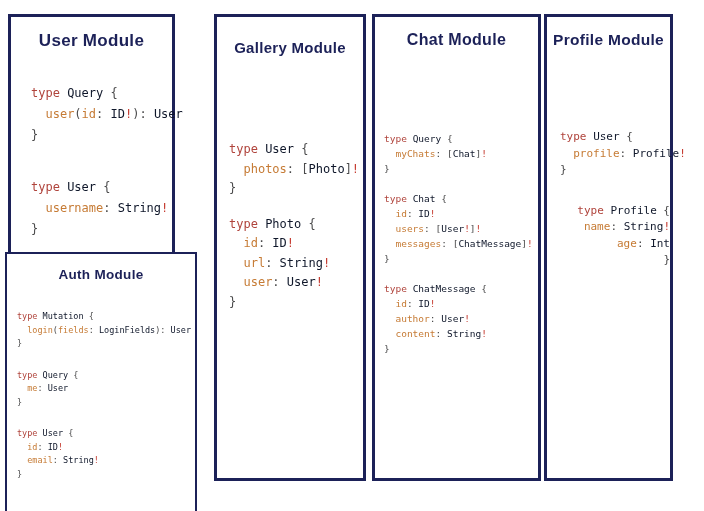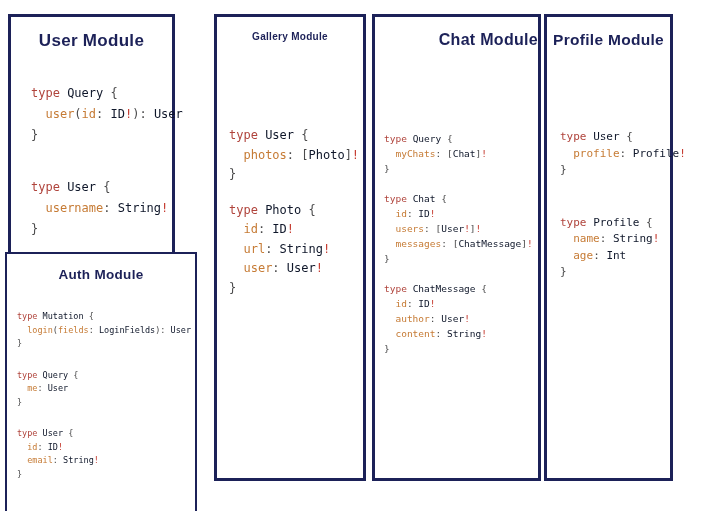--- a/index.html
+++ b/index.html
@@ -32,40 +32,40 @@
     border-width: 2px;
     z-index: 2;
   }
   .panel-title {
     text-align: center;
     font-weight: 700;
     color: #1c2158;
     letter-spacing: 0.3px;
   }
   .panel-user    .panel-title { margin-top: 14px; font-size: 17px; }
-  .panel-gallery .panel-title { margin-top: 14px; font-size: 10px; }
-  .panel-chat    .panel-title { margin-top: 14px; font-size: 16px; text-align: right; }
+  .panel-gallery .panel-title { margin-top: 22px; font-size: 15px; }
+  .panel-chat    .panel-title { margin-top: 14px; font-size: 16px; }
   .panel-profile .panel-title { margin-top: 14px; font-size: 15.5px; }
   .panel-auth    .panel-title { margin-top: 13px; font-size: 13.5px; }
 
   .code-area {
     font-family: "DejaVu Sans Mono", monospace;
     white-space: pre;
     color: #4a4a4b;
   }
   .panel-user    .code-area { margin-top: 32px; padding-left: 20px; font-size: 12px;  line-height: 21px; }
   .panel-gallery .code-area { margin-top: 84px; padding-left: 12px; font-size: 12px;  line-height: 19.5px; }
   .panel-chat    .code-area { margin-top: 82px; padding-left: 9px;  font-size: 9.5px; line-height: 15px; }
   .panel-profile .code-area { margin-top: 80px; padding-left: 13px; font-size: 11px;  line-height: 16.5px; }
   .panel-auth    .code-area { margin-top: 28px; padding-left: 10px; font-size: 8.5px; line-height: 13.5px; }
 
   .panel-user    .code-block + .code-block { margin-top: 31px; }
   .panel-gallery .code-block + .code-block { margin-top: 16px; }
   .panel-chat    .code-block + .code-block { margin-top: 15px; }
-  .panel-profile .code-block + .code-block { margin-top: 36px; }
+  .panel-profile .code-block + .code-block { margin-top: 24px; text-align: right; }
   .panel-auth    .code-block + .code-block { margin-top: 18px; }
 
   .tok-kw { color: #b0443c; }  
   .tok-ty { color: #0f172a; }  
   .tok-fi { color: #c67b35; }  
   .tok-bg { color: #c53a2f; }  
   .tok-pl { color: #4a4a4b; }  
 </style>
 </head>
 <body>

